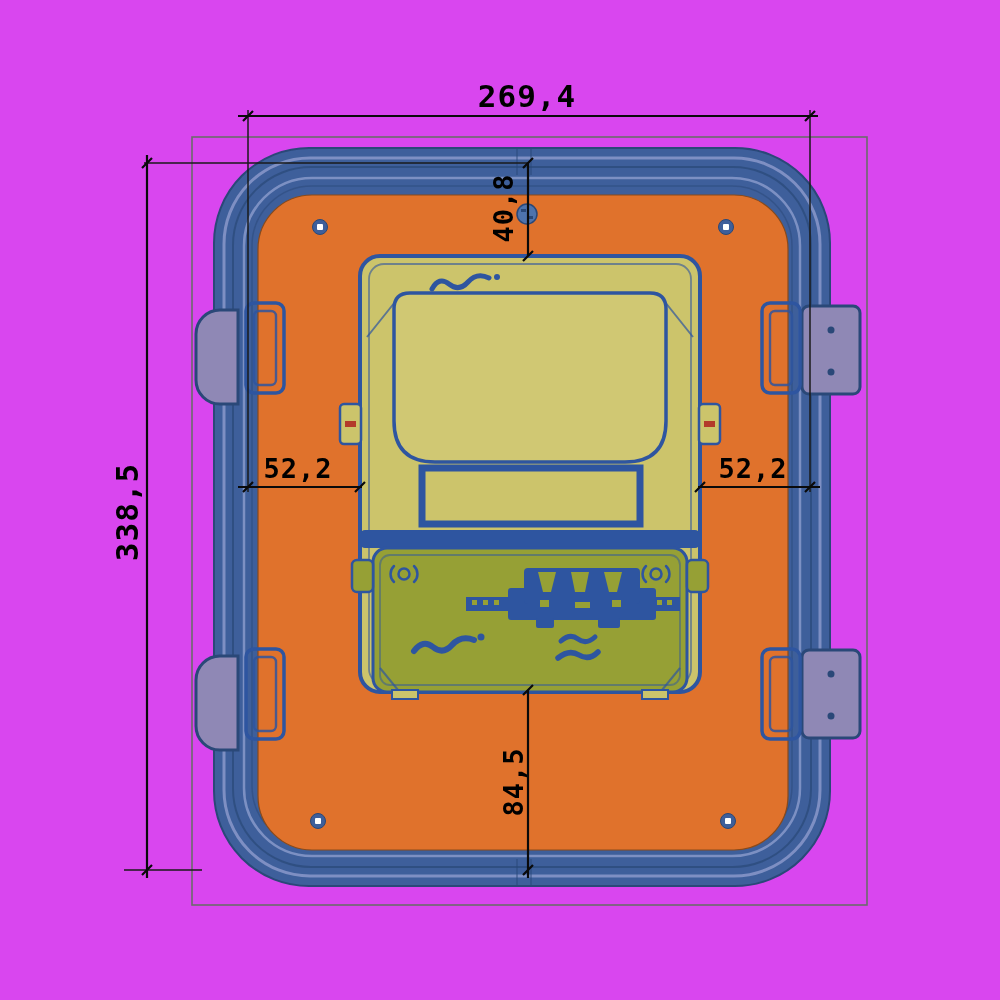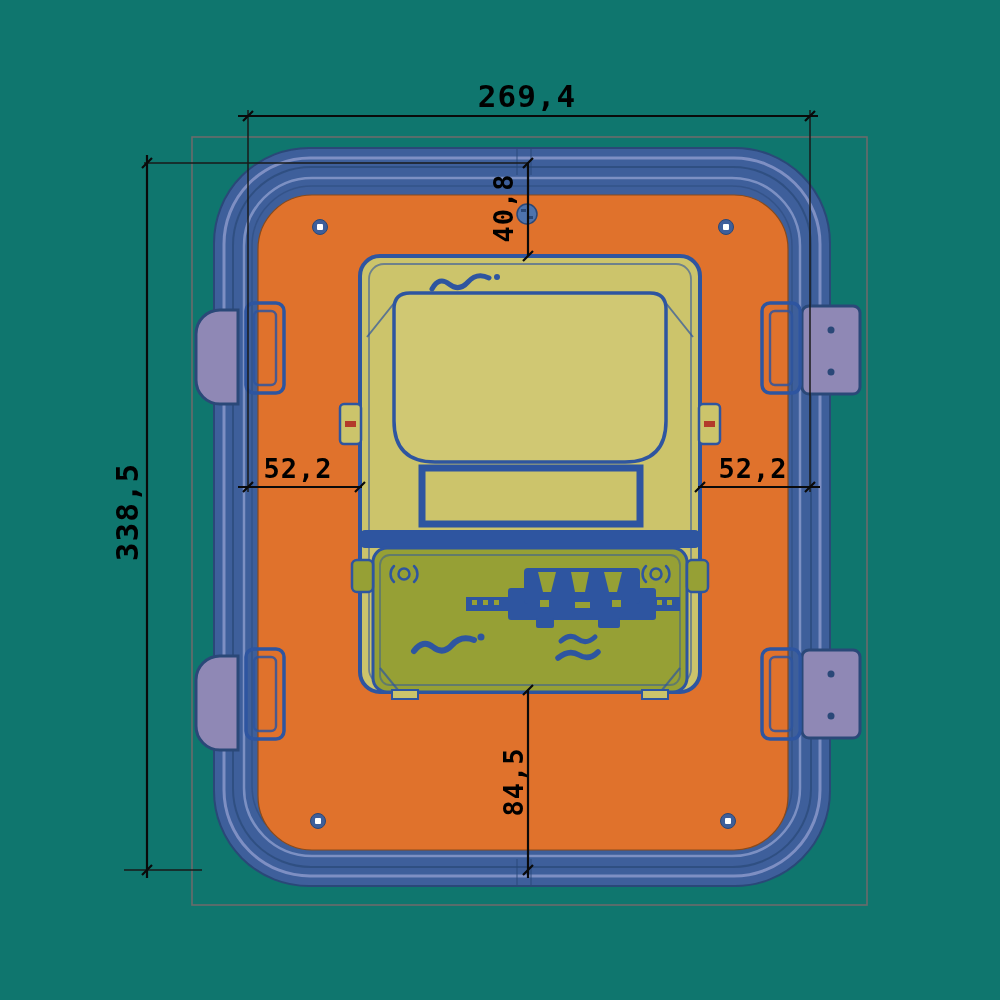--- a/index.html
+++ b/index.html
@@ -1,16 +1,16 @@
 <!DOCTYPE html>
 <html><head>
 <meta charset="utf-8">
 <style>
   html,body{margin:0;padding:0;background:#fff;}
-  .canvas{position:relative;width:1000px;height:1000px;background:#0f766e;overflow:hidden;
+  .canvas{position:relative;width:1000px;height:1000px;background:#d946ef;overflow:hidden;
           font-family:"DejaVu Sans Mono",monospace;}
   svg{display:block;}
   
   .bbox{fill:none;stroke:#6b6b6b;stroke-width:1.6;}
   .dim{stroke:#0a0a0a;stroke-width:2.2;fill:none;}
   .ext{stroke:#1a1a1a;stroke-width:1.5;fill:none;}
   .tick{stroke:#0a0a0a;stroke-width:2.2;fill:none;}
   .dim-text{font-family:"DejaVu Sans Mono",monospace;font-weight:bold;fill:#000;letter-spacing:1px;}
   .dim-text.big{font-size:31px;}
   .dim-text.small{font-size:27px;}

